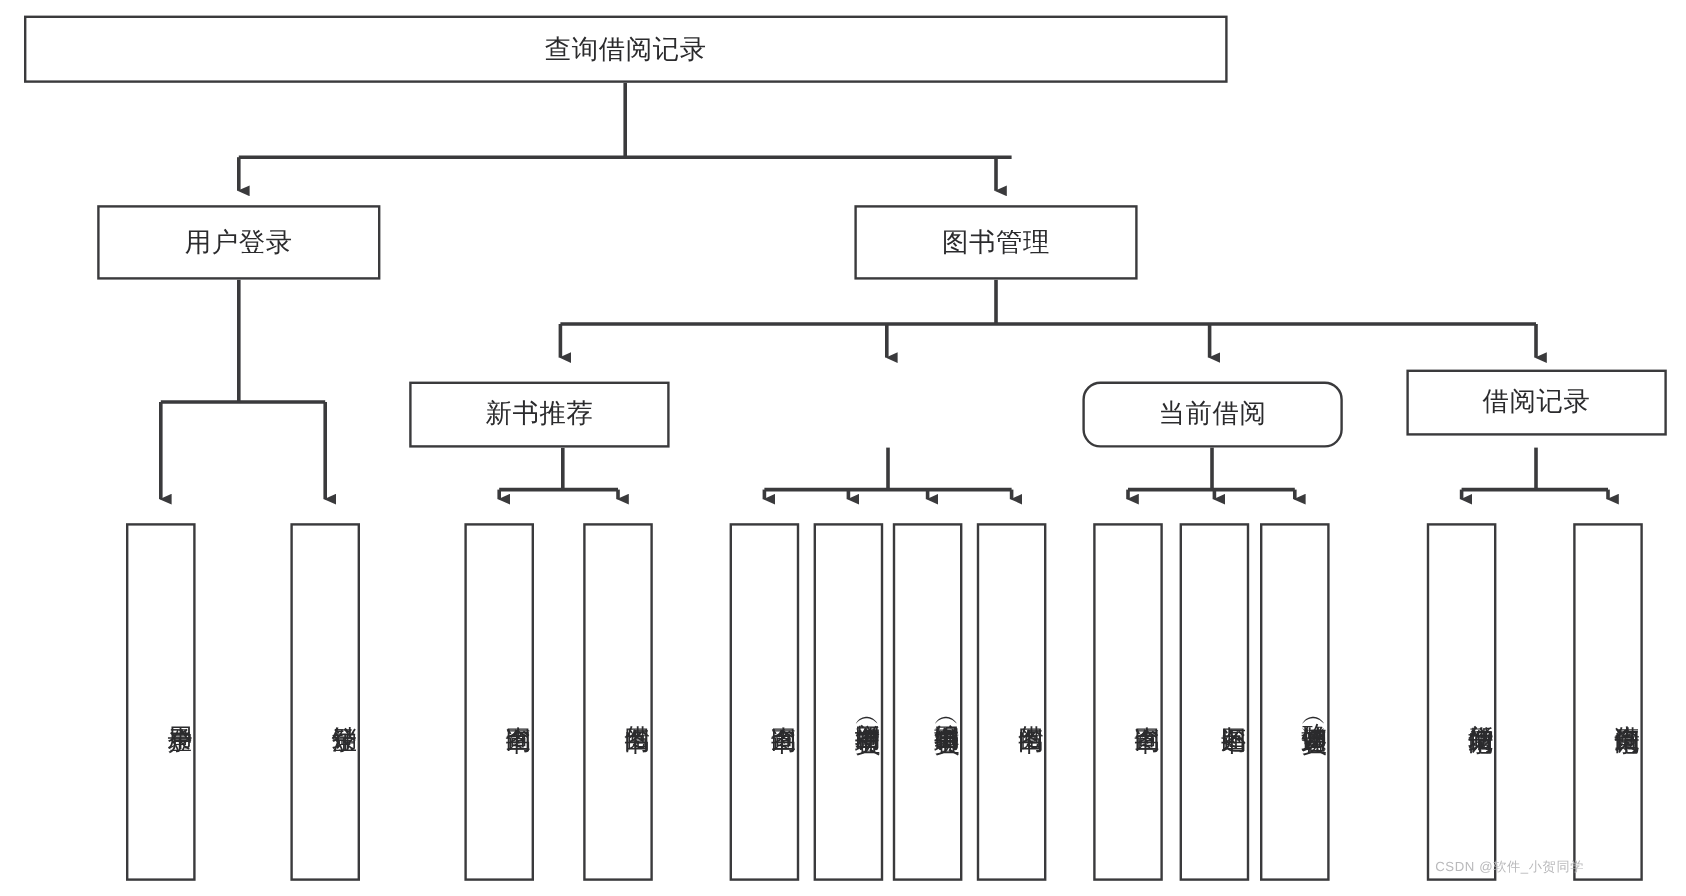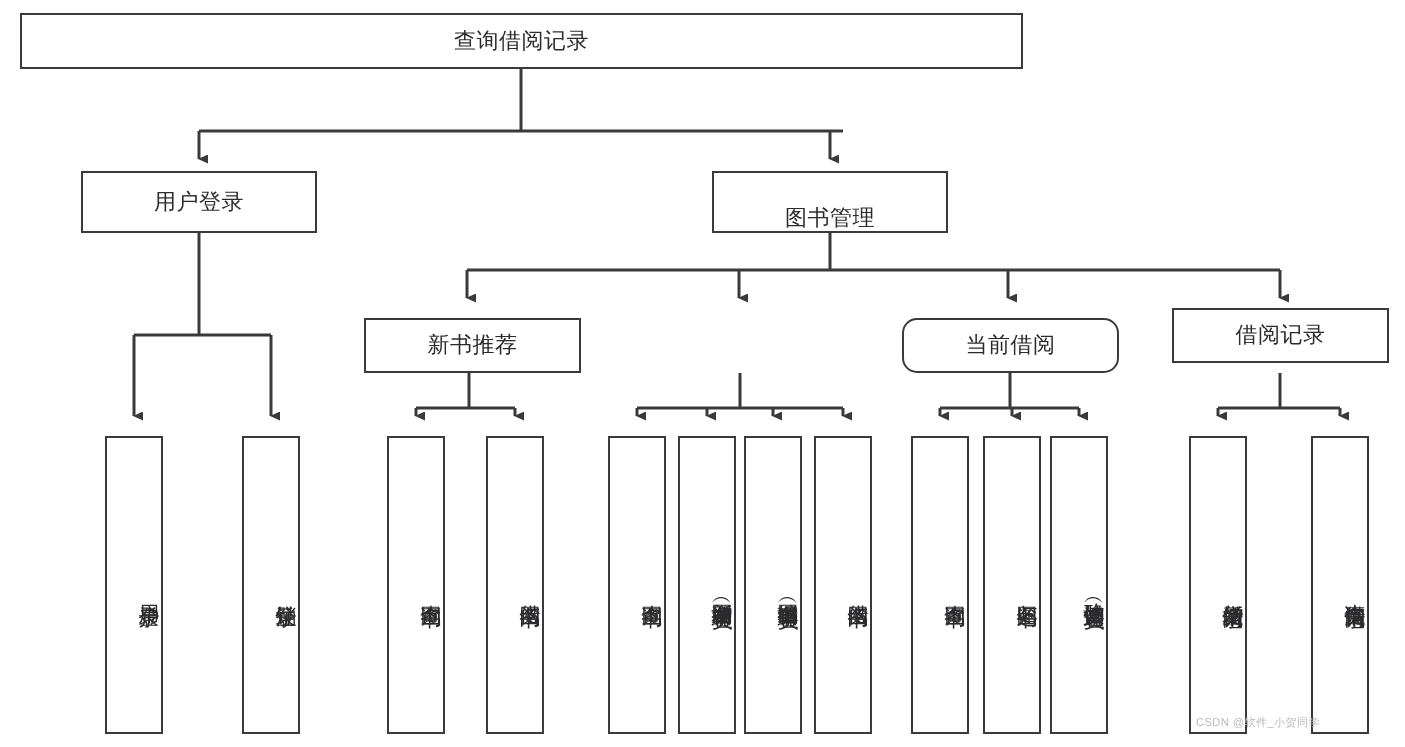--- a/index.html
+++ b/index.html
@@ -127,25 +127,25 @@
     </g>
   </svg>
 
   <div class="node horiz" style="left: 20px; top: 13px; width: 1003px; height: 56px; border-color: rgb(58, 58, 60); background: rgb(255, 255, 255); color: rgb(43, 43, 45);">
     <span class="label">查询借阅记录</span>
   </div>
 
   <div class="node horiz" style="left: 81px; top: 171px; width: 236px; height: 62px; border-color: rgb(58, 58, 60); background: rgb(255, 255, 255); color: rgb(43, 43, 45);">
     <span class="label">用户登录</span>
   </div>
-  <div class="node horiz" style="left: 712px; top: 171px; width: 236px; height: 62px; border-color: rgb(58, 58, 60); background: rgb(255, 255, 255); color: rgb(43, 43, 45); align-items: flex-end;">
+  <div class="node horiz" style="left: 712px; top: 171px; width: 236px; height: 62px; border-color: rgb(58, 58, 60); background: rgb(255, 255, 255); color: rgb(43, 43, 45);">
     <span class="label">图书管理</span>
   </div>
 
-  <div class="node horiz" style="left: 364px; top: 318px; width: 217px; height: 55px; border-color: rgb(58, 58, 60); background: rgb(255, 255, 255); color: rgb(43, 43, 45);">
+  <div class="node horiz" style="left: 341px; top: 318px; width: 217px; height: 55px; border-color: rgb(58, 58, 60); background: rgb(255, 255, 255); color: rgb(43, 43, 45);">
     <span class="label">新书推荐</span>
   </div>
   <div class="node horiz" style="left: 902px; top: 318px; width: 217px; height: 55px; border-color: rgb(58, 58, 60); background: rgb(255, 255, 255); color: rgb(43, 43, 45); border-radius: 15px;">
     <span class="label">当前借阅</span>
   </div>
   <div class="node horiz" style="left: 1172px; top: 308px; width: 217px; height: 55px; border-color: rgb(58, 58, 60); background: rgb(255, 255, 255); color: rgb(43, 43, 45);">
     <span class="label">借阅记录</span>
   </div>
 
   <div class="node vert" style="left: 105px; top: 436px; width: 58px; height: 298px; border-color: rgb(58, 58, 60); background: rgb(255, 255, 255); color: rgb(43, 43, 45);">

